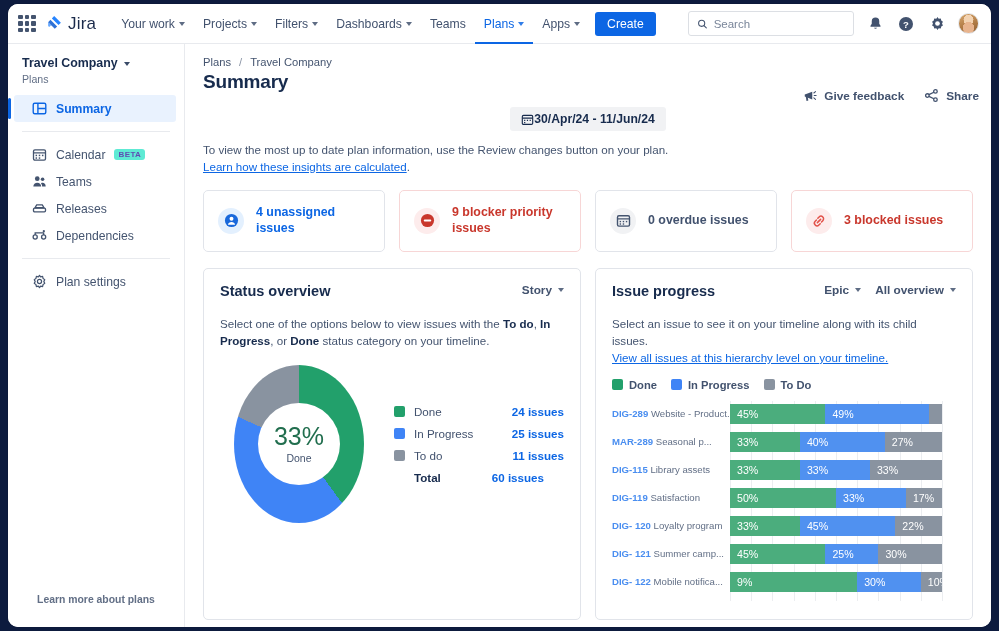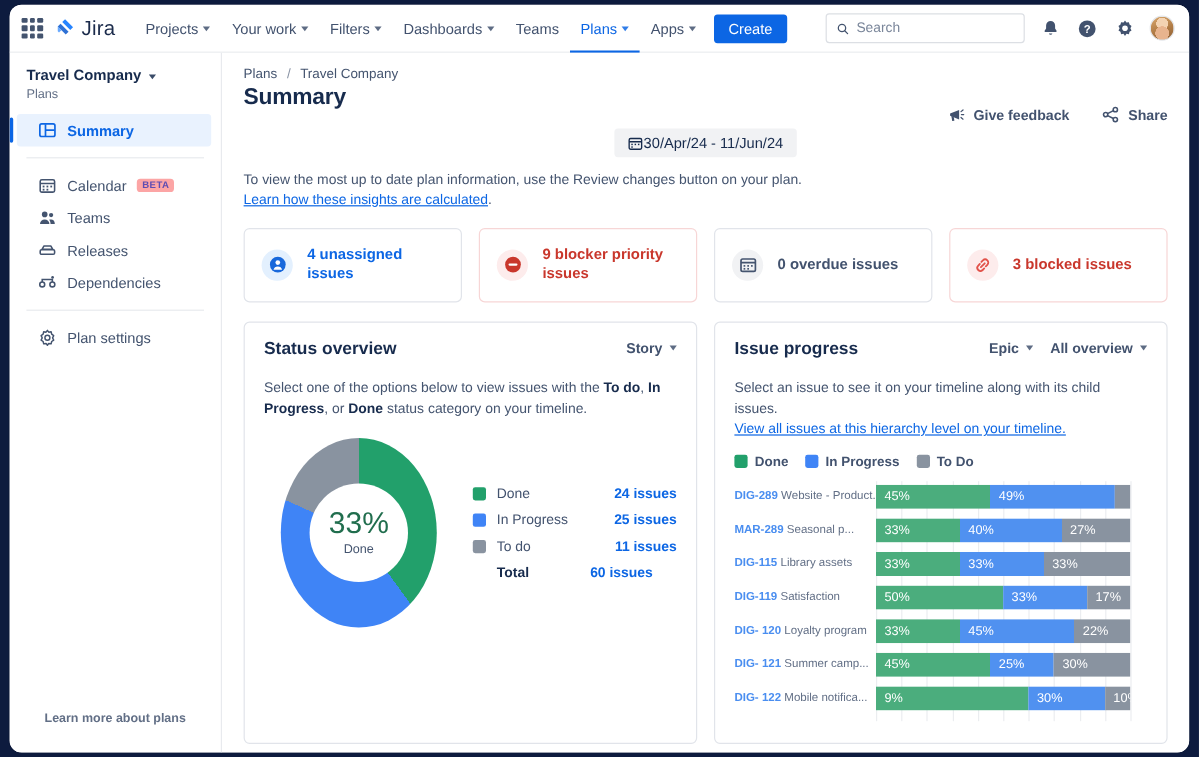--- a/index.html
+++ b/index.html
@@ -78,43 +78,43 @@
     padding-left:18px; margin: 0 8px 0 6px; border-radius:3px;
     font-size:12.2px; color:#44546f; cursor:pointer; position:relative;
   }
   .side-item.sel { background:#e9f2fe; color:#0c66e4; font-weight:600; }
   .side-item.sel::before{
     content:""; position:absolute; left:-6px; top:3px; bottom:3px; width:3px;
     background:#0c66e4; border-radius:2px;
   }
   .side-sep { height:1px; background:#e8eaee; margin:9px 14px; }
   .beta {
-    font-size:8px; font-weight:700; color:#5e4db2; background:#fca5a5;
+    font-size:8px; font-weight:700; color:#5e4db2; background:#5eead4;
     border-radius:3px; padding:1px 4px; letter-spacing:.4px;
   }
   .side-foot {
     margin-top:auto; padding: 0 0 22px 0; text-align:center;
     font-size:10.4px; color:#626f86; font-weight:600; cursor:pointer;
   }
 
   
   .main { flex:1; background:#fff; padding: 12px 18px 0 18px; overflow:hidden; position:relative;}
   .crumb { font-size:11.2px; color:#44546f; }
   .crumb a { color:#44546f; text-decoration:none; cursor:pointer;}
   .crumb .sep { margin:0 5px; color:#8993a4;}
   .h1 { font-size:19px; color:#172b4d; font-weight:600; margin-top:3px; letter-spacing:-.2px;}
   .head-actions {
-    position:absolute; right:18px; top:44px; display:flex; gap:27px; align-items:center;
+    position:absolute; right:12px; top:44px; display:flex; gap:20px; align-items:center;
   }
   .act { display:flex; align-items:center; gap:7px; font-size:11.8px; color:#42526e; font-weight:600; cursor:pointer;}
 
   .daterange-wrap { display:flex; justify-content:center; margin-top:14px;}
   .daterange {
     background:#f1f2f4; border-radius:3px; padding:5px 11px;
-    font-size:12.2px; color:#172b4d; font-weight:400;
+    font-size:12.2px; color:#172b4d; font-weight:700;
     display:flex; align-items:center; cursor:pointer;
   }
   .notice { margin-top:11px; font-size:11.6px; color:#44546f; line-height:1.45;}
   .notice a { color:#0c66e4; text-decoration:underline; cursor:pointer;}
 
   
   .stats { display:flex; gap:14px; margin-top:14px; }
   .stat {
     flex:1; height:62px; border:1px solid #e1e4ea; border-radius:5px;
     display:flex; align-items:center; gap:12px; padding:0 14px; cursor:pointer; background:#fff;
@@ -194,25 +194,25 @@
     <div class="brand">
       <svg width="17" height="17" viewBox="0 0 24 24">
         <path d="M11.6 1.5 21 10.9l-3.3 3.3-9.4-9.4z" fill="#2684ff"></path>
         <path d="M6.3 6.8 15.7 16.2l-3.3 3.3L3 10.1z" fill="#0052cc" opacity=".82"></path>
         <path d="M3 10.1l4.2 4.2-2.7 2.7L3 15.5z" fill="#2684ff" opacity=".7"></path>
       </svg>
       <span class="brand-word">Jira</span>
     </div>
 
     <div class="navitem">
+      <span>Your work</span>
+      <span class="caret"></span>
+    </div>
+    <div class="navitem">
       <span>Projects</span>
-      <span class="caret"></span>
-    </div>
-    <div class="navitem">
-      <span>Your work</span>
       <span class="caret"></span>
     </div>
     <div class="navitem">
       <span>Filters</span>
       <span class="caret"></span>
     </div>
     <div class="navitem">
       <span>Dashboards</span>
       <span class="caret"></span>
     </div>

